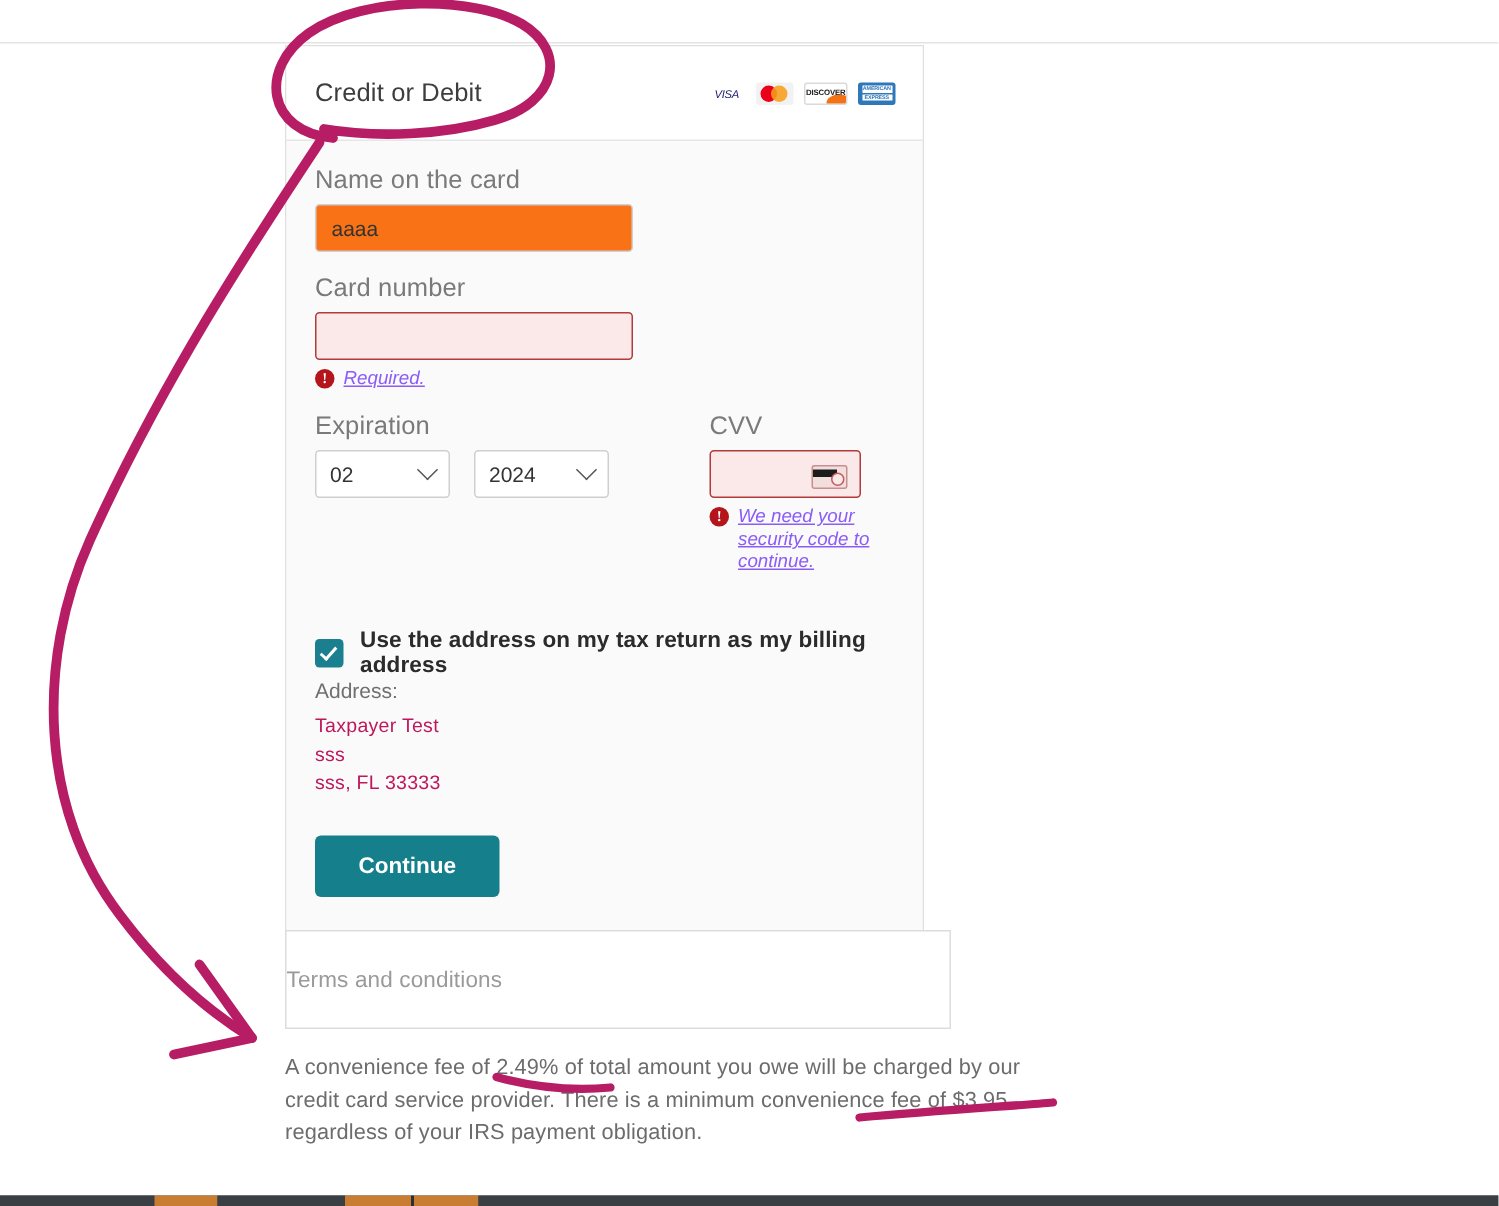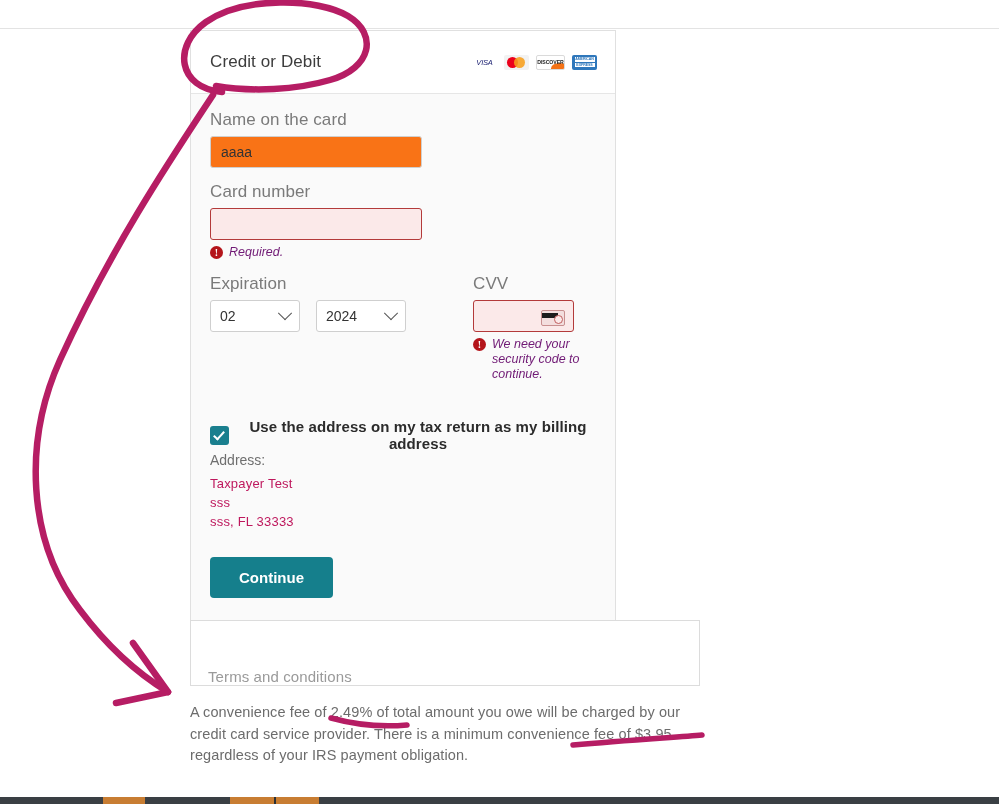--- a/index.html
+++ b/index.html
@@ -183,23 +183,24 @@
     font-weight: bold;
     line-height: 13px;
     text-align: center;
     flex: none;
     margin-top: 1px;
     font-family: "Liberation Serif", serif;
   }
   .err-text {
     font-size: 12.5px;
     font-style: italic;
-    color: #701a75;
+    color: #8b5cf6;
     line-height: 15px;
     max-width: 200px;
+    text-decoration: underline;
   }
 
   
   .exp-row {
     display: flex;
     align-items: flex-start;
     margin-top: 4px;
     justify-content: center;
   }
   .exp-col { margin-right: 18px; }
@@ -281,21 +282,20 @@
     width: 4px; height: 9px;
     border-right: 2.2px solid #ffffff;
     border-bottom: 2.2px solid #ffffff;
     transform: rotate(42deg);
   }
   .check-label {
     font-size: 15px;
     font-weight: bold;
     color: #2b2b2b;
     letter-spacing: .1px;
-    text-align: center;
   }
 
   .addr-title {
     font-size: 14px;
     color: #6f6f6f;
   }
   .addr-line {
     font-size: 13px;
     color: #be185d;
     margin-top: 8px;
@@ -314,28 +314,27 @@
     font-weight: bold;
     cursor: pointer;
     font-family: "Liberation Sans", sans-serif;
   }
 
   
   .terms-card {
     position: absolute;
     left: 190px;
     top: 620px;
-    width: 510px;
+    width: 444px;
     height: 66px;
     box-sizing: border-box;
     border: 1px solid #dcdcdc;
     background: #ffffff;
     display: flex;
-    align-items: flex-end;
-    padding-left: 17px;
+    align-items: center;
   }
   .terms-text {
     font-size: 15px;
     color: #9a9a9a;
     letter-spacing: .1px;
   }
 
   
   .fee-text {
     position: absolute;

